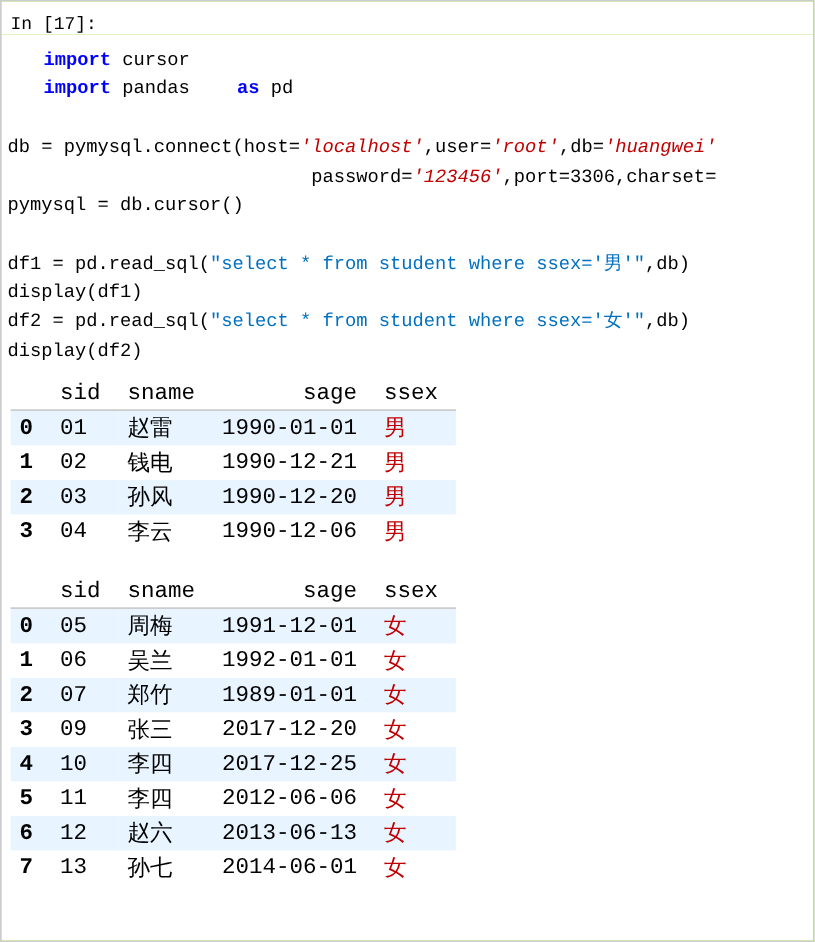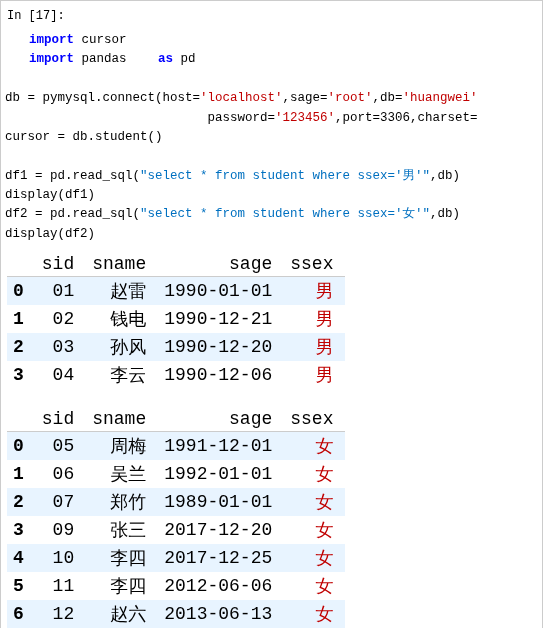--- a/index.html
+++ b/index.html
@@ -36,49 +36,49 @@
       line-height: 1.55;
     }
     .code-line {
       white-space: pre;
       font-family: 'Courier New', monospace;
       font-size: 12.5px;
       color: #000;
     }
     
     .kw { color: #0000ff; font-weight: bold; margin-left: 24px; }
-    .string-red { color: #c00000; }
+    .string-red { color: #c00000; font-style: italic; }
     .string-blue { color: #0070c0; }
     
     .output-area {
       margin-top: 8px;
       padding-left: 2px;
     }
     .dataframe-wrapper {
       margin-bottom: 18px;
       overflow-x: auto;
     }
     table.df {
       border-collapse: collapse;
       font-family: 'Courier New', monospace;
-      font-size: 18px;
+      font-size: 15px;
       min-width: 280px;
     }
     table.df thead tr th {
       text-align: right;
       padding: 2px 12px 2px 6px;
       font-weight: normal;
       color: #000;
       border-bottom: 1px solid #ccc;
     }
     table.df thead tr th:first-child {
       text-align: left;
     }
     table.df tbody tr td {
-      text-align: right;
+      text-align: left;
       padding: 2px 12px 2px 6px;
       color: #000;
     }
     table.df tbody tr td:first-child {
       text-align: left;
       color: #000;
       font-weight: bold;
     }
     table.df tbody tr:nth-child(odd) {
       background: #e8f4ff;
@@ -96,25 +96,25 @@
   </div>
   <div class="cell-content">
     <div class="code-block">
 
       <div class="code-line"><span class="kw">import</span><span> cursor</span></div>
 
       <div class="code-line"><span class="kw">import</span><span> pandas </span><span class="kw">as</span><span> pd</span></div>
 
       <div class="code-line">&nbsp;</div>
 
-      <div class="code-line"><span>db = pymysql.connect(host=</span><span class="string-red">'localhost'</span><span>,sage=</span><span class="string-red">'root'</span><span>,db=</span><span class="string-red">'huangwei'</span></div>
+      <div class="code-line"><span>db = pymysql.connect(host=</span><span class="string-red">'localhost'</span><span>,user=</span><span class="string-red">'root'</span><span>,db=</span><span class="string-red">'huangwei'</span></div>
 
       <div class="code-line"><span>                           password=</span><span class="string-red">'123456'</span><span>,port=3306,charset=</span></div>
 
-      <div class="code-line"><span>cursor = db.student()</span></div>
+      <div class="code-line"><span>pymysql = db.cursor()</span></div>
 
       <div class="code-line">&nbsp;</div>
 
       <div class="code-line"><span>df1 = pd.read_sql(</span><span class="string-blue">"select * from student where ssex='男'"</span><span>,db)</span></div>
 
       <div class="code-line"><span>display(df1)</span></div>
 
       <div class="code-line"><span>df2 = pd.read_sql(</span><span class="string-blue">"select * from student where ssex='女'"</span><span>,db)</span></div>
 
       <div class="code-line"><span>display(df2)</span></div>

